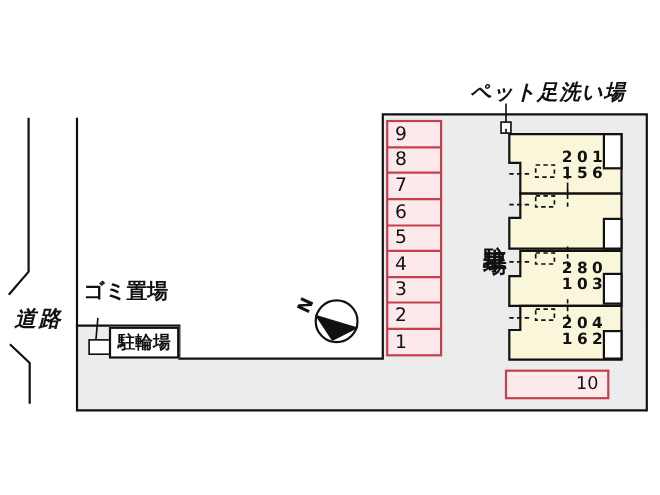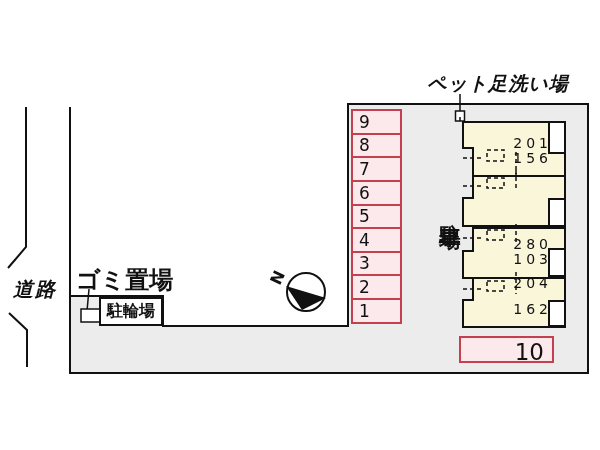--- a/index.html
+++ b/index.html
@@ -5,35 +5,35 @@
   :root{
     --lot_fill:#ececec; --outline:#111111; --spot_fill:#fce9ec;
     --spot_border:#c4404f; --building_fill:#faf6d9; --white:#ffffff;
   }
   html,body{margin:0;padding:0;background:#fff;}
   .canvas{position:relative;width:600px;height:450px;background:#fff;overflow:hidden;
           font-family:"DejaVu Sans","Liberation Sans",sans-serif;color:#111;}
   svg.plan{position:absolute;left:0;top:0;}
   .lbl{position:absolute;font-weight:600;white-space:nowrap;}
   .road-lbl{left:13px;top:276px;font-size:20px;letter-spacing:2px;font-style:italic;}
-  .garbage-lbl{left:76px;top:264px;font-size:24px;}
+  .garbage-lbl{left:76px;top:252px;font-size:19px;}
   .pet-lbl{left:427px;top:71px;font-size:19px;letter-spacing:1px;font-style:italic;}
   .parkinglot-lbl{left:436px;top:206px;font-size:21px;letter-spacing:3px;
                   writing-mode:vertical-rl;}
   .bike-box{position:absolute;left:99px;top:297px;width:64px;height:29px;
             background:var(--white);border:2px solid var(--outline);box-sizing:border-box;
             display:flex;align-items:center;justify-content:center;
             font-size:16px;font-weight:700;}
   .compass-n{left:271px;top:268px;font-size:16px;font-weight:700;transform:rotate(-65deg);}
   .spot-num{position:absolute;left:359px;width:30px;height:22px;line-height:22px;
             font-size:17px;font-weight:500;text-align:left;}
   .spot10-num{position:absolute;left:460px;top:339px;width:84px;text-align:right;
-              font-size:23px;font-weight:500;}
+              font-size:16px;font-weight:500;}
   .unit-num{position:absolute;right:48px;width:80px;text-align:right;
-            font-size:14px;font-weight:400;letter-spacing:4px;line-height:14px;}
+            font-size:14px;font-weight:700;letter-spacing:4px;line-height:14px;}
 </style>
 </head>
 <body>
 
 <div class="canvas">
 
   <svg class="plan" width="600" height="450" viewBox="0 0 600 450">
 
     <polyline points="26,107 26,247 8,268" fill="none" stroke="var(--outline)" stroke-width="2"></polyline>
     <polyline points="9,313 27,330 27,367" fill="none" stroke="var(--outline)" stroke-width="2"></polyline>
@@ -107,15 +107,15 @@
   <div class="spot-num" style="top:229px">4</div>
   <div class="spot-num" style="top:252px">3</div>
   <div class="spot-num" style="top:276px">2</div>
   <div class="spot-num" style="top:300px">1</div>
   <div class="spot10-num">10</div>
 
   <div class="unit-num" style="top:136px">201</div>
   <div class="unit-num" style="top:151px">156</div>
   <div class="unit-num" style="top:237px">280</div>
   <div class="unit-num" style="top:252px">103</div>
-  <div class="unit-num" style="top:276px">204</div>
+  <div class="unit-num" style="top:287px">204</div>
   <div class="unit-num" style="top:302px">162</div>
 </div>
 
 </body></html>

